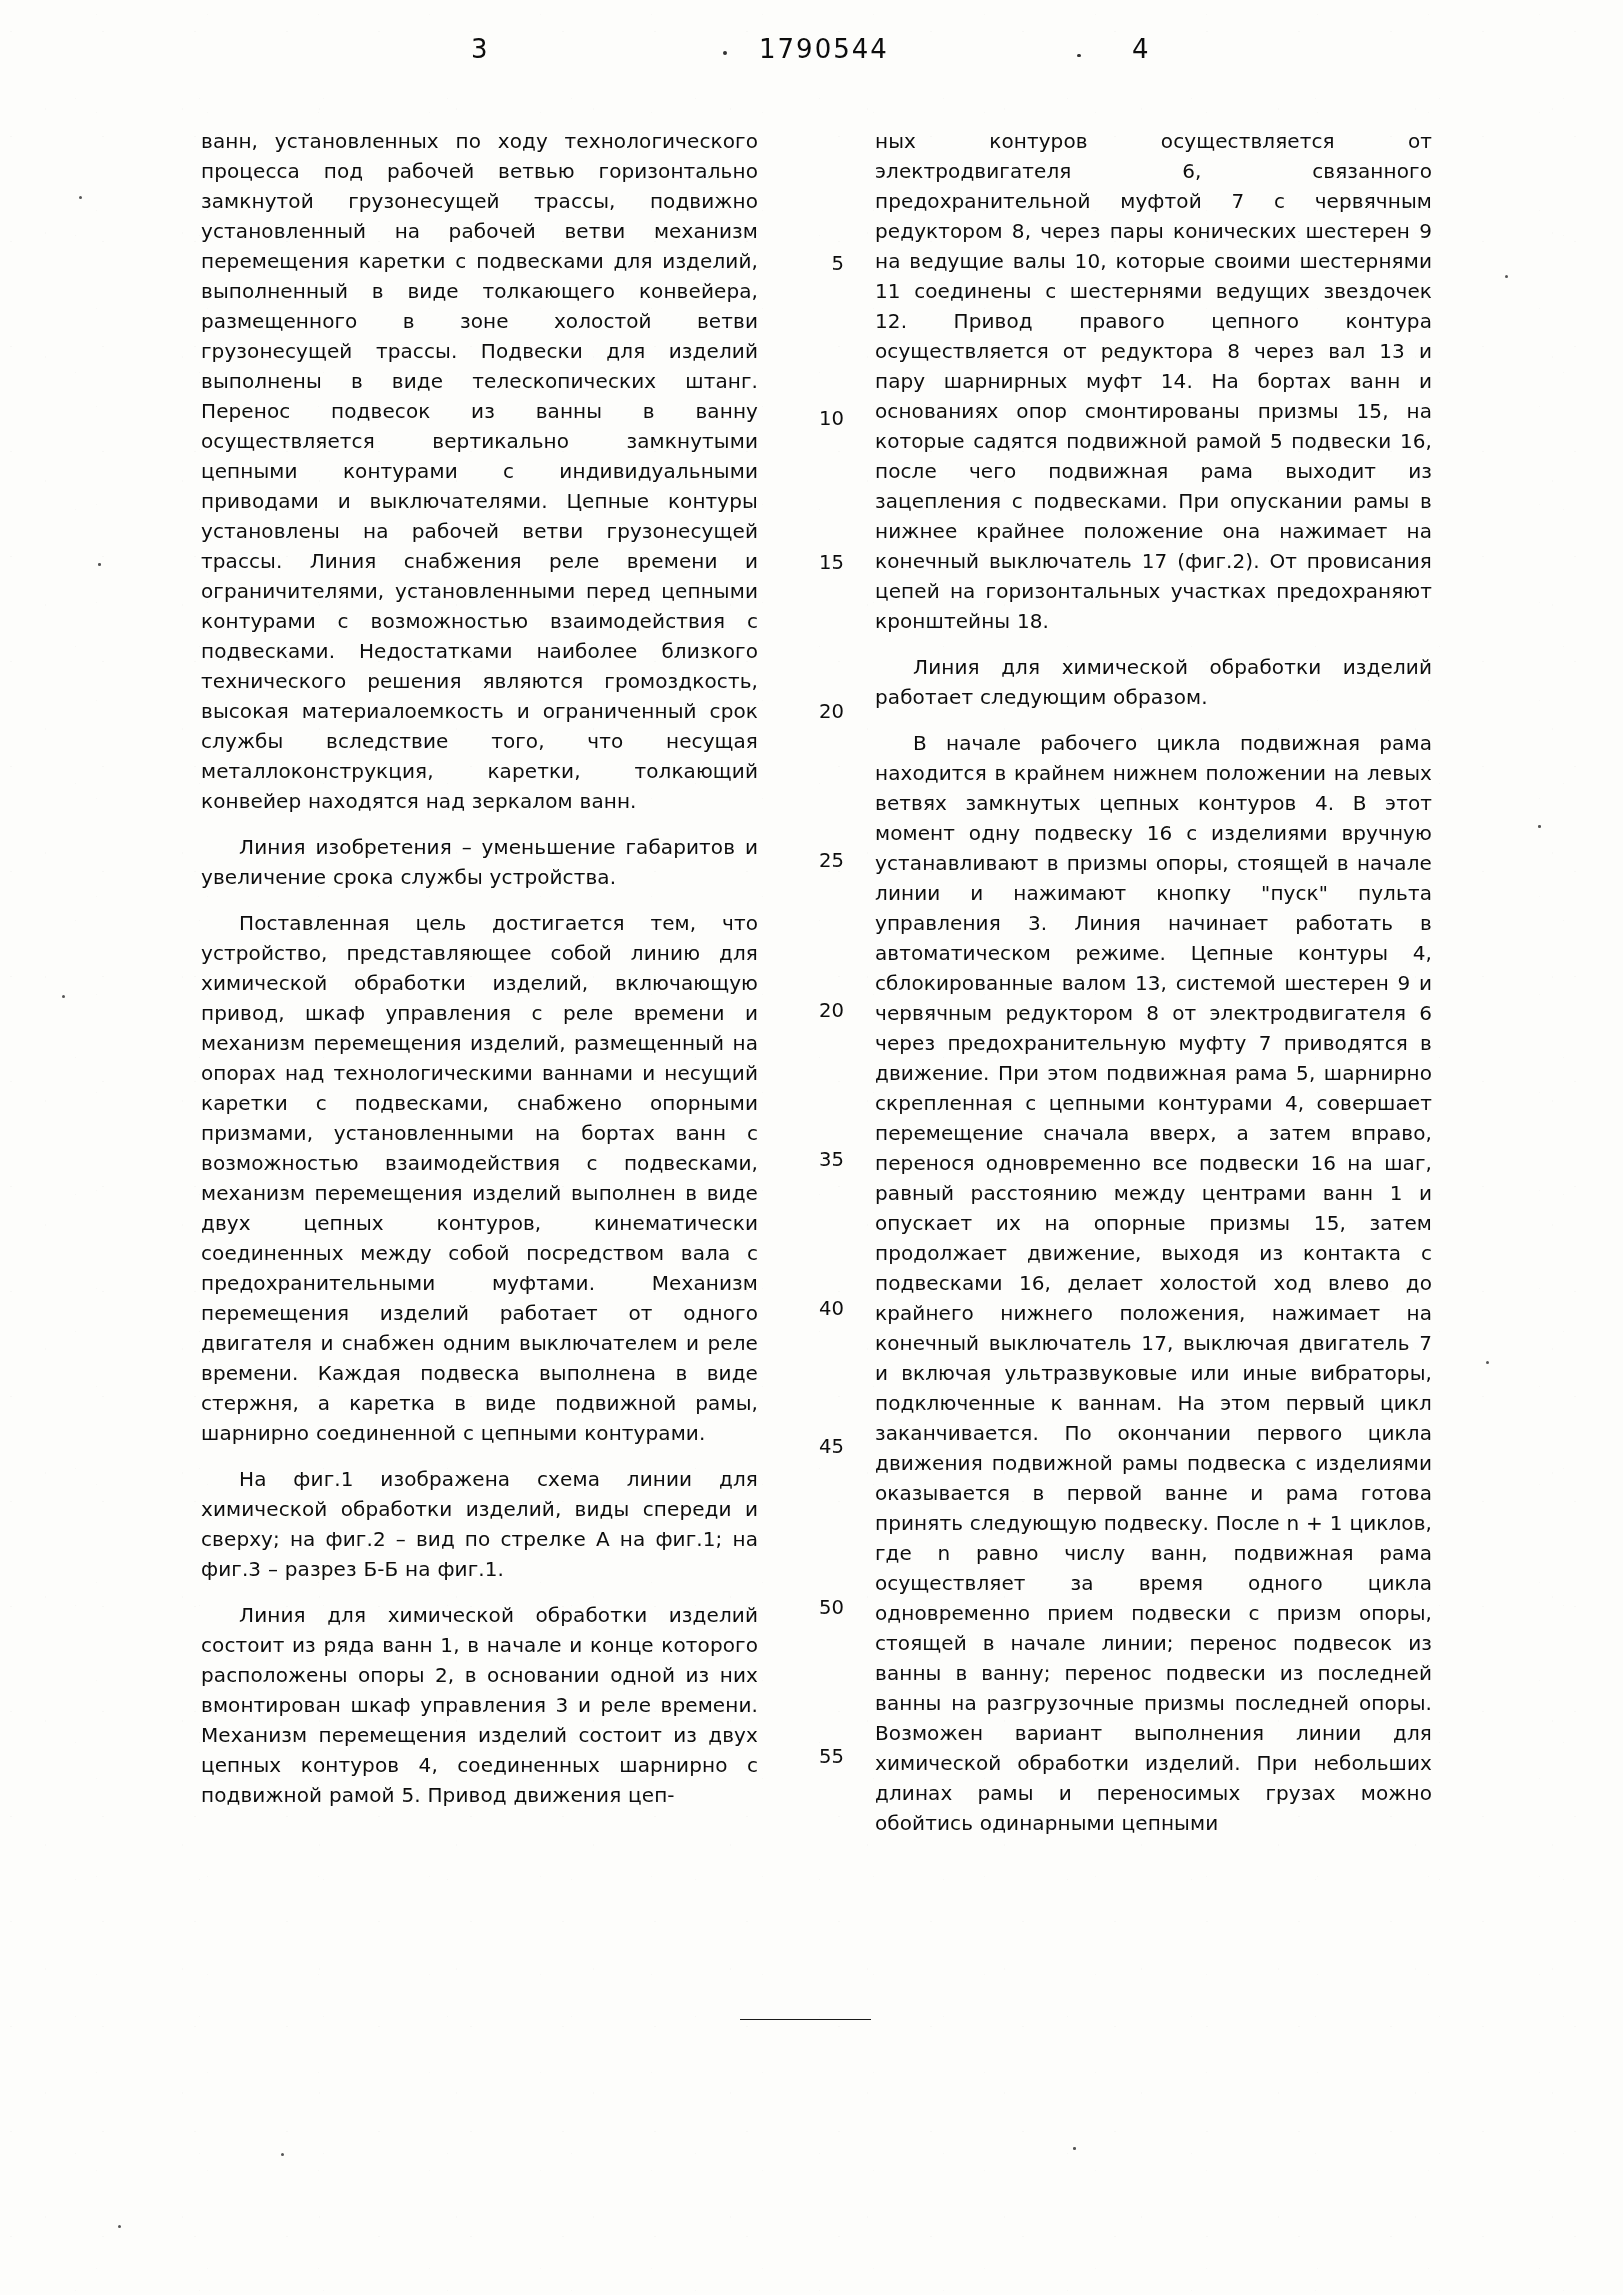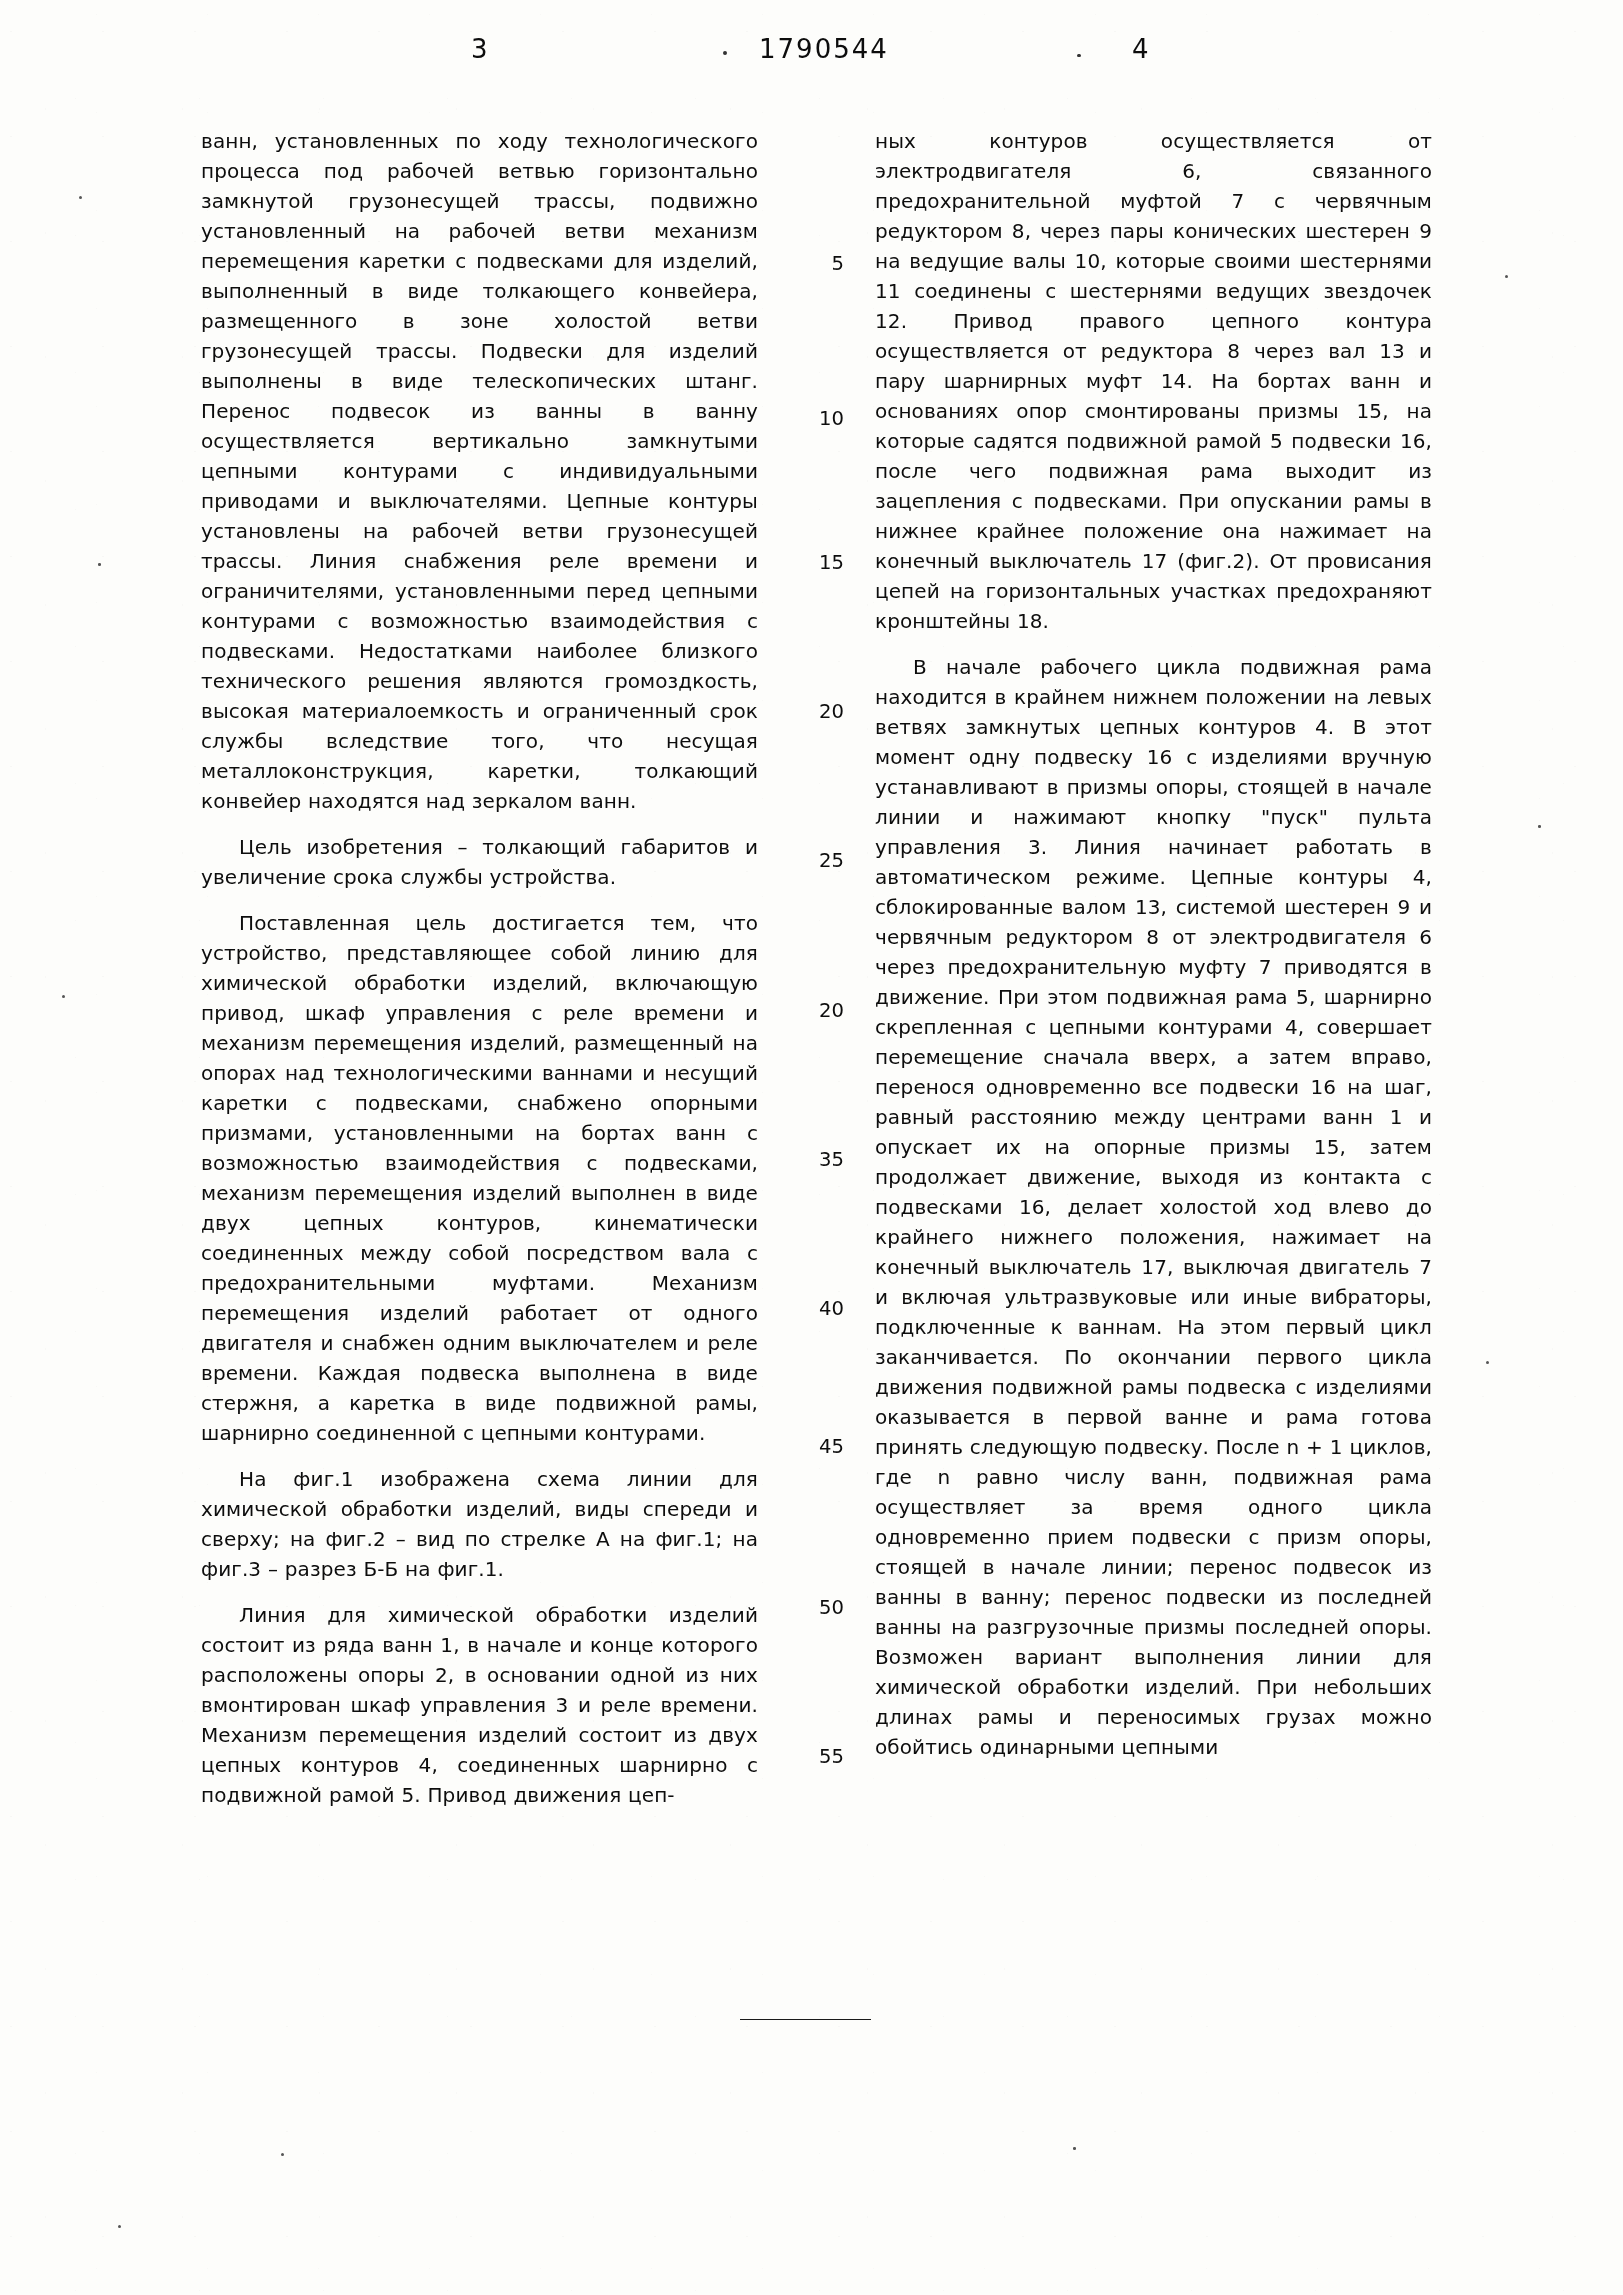--- a/index.html
+++ b/index.html
@@ -148,28 +148,29 @@
     <span class="pgnum-left">3</span>
     <span class="dot-left"></span>
     <span class="doc-number">1790544</span>
     <span class="dot-right"></span>
     <span class="pgnum-right">4</span>
   </div>
 
   <div class="columns">
     <div class="col col-left">
       <p>ванн, установленных по ходу технологического процесса под рабочей ветвью горизонтально замкнутой грузонесущей трассы, подвижно установленный на рабочей ветви механизм перемещения каретки с подвесками для изделий, выполненный в виде толкающего конвейера, размещенного в зоне холостой ветви грузонесущей трассы. Подвески для изделий выполнены в виде телескопических штанг. Перенос подвесок из ванны в ванну осуществляется вертикально замкнутыми цепными контурами с индивидуальными приводами и выключателями. Цепные контуры установлены на рабочей ветви грузонесущей трассы. Линия снабжения реле времени и ограничителями, установленными перед цепными контурами с возможностью взаимодействия с подвесками. Недостатками наиболее близкого технического решения являются громоздкость, высокая материалоемкость и ограниченный срок службы вследствие того, что несущая металлоконструкция, каретки, толкающий конвейер находятся над зеркалом ванн.</p>
-      <p class="indent">Цель изобретения – толкающий габаритов и увеличение срока службы устройства.</p>
+      <p class="indent">Линия изобретения – уменьшение габаритов и увеличение срока службы устройства.</p>
       <p class="indent">Поставленная цель достигается тем, что устройство, представляющее собой линию для химической обработки изделий, включающую привод, шкаф управления с реле времени и механизм перемещения изделий, размещенный на опорах над технологическими ваннами и несущий каретки с подвесками, снабжено опорными призмами, установленными на бортах ванн с возможностью взаимодействия с подвесками, механизм перемещения изделий выполнен в виде двух цепных контуров, кинематически соединенных между собой посредством вала с предохранительными муфтами. Механизм перемещения изделий работает от одного двигателя и снабжен одним выключателем и реле времени. Каждая подвеска выполнена в виде стержня, а каретка в виде подвижной рамы, шарнирно соединенной с цепными контурами.</p>
       <p class="indent">На фиг.1 изображена схема линии для химической обработки изделий, виды спереди и сверху; на фиг.2 – вид по стрелке А на фиг.1; на фиг.3 – разрез Б-Б на фиг.1.</p>
       <p class="indent">Линия для химической обработки изделий состоит из ряда ванн 1, в начале и конце которого расположены опоры 2, в основании одной из них вмонтирован шкаф управления 3 и реле времени. Механизм перемещения изделий состоит из двух цепных контуров 4, соединенных шарнирно с подвижной рамой 5. Привод движения цеп-</p>
     </div>
 
     <div class="col col-right">
       <p>ных контуров осуществляется от электродвигателя 6, связанного предохранительной муфтой 7 с червячным редуктором 8, через пары конических шестерен 9 на ведущие валы 10, которые своими шестернями 11 соединены с шестернями ведущих звездочек 12. Привод правого цепного контура осуществляется от редуктора 8 через вал 13 и пару шарнирных муфт 14. На бортах ванн и основаниях опор смонтированы призмы 15, на которые садятся подвижной рамой 5 подвески 16, после чего подвижная рама выходит из зацепления с подвесками. При опускании рамы в нижнее крайнее положение она нажимает на конечный выключатель 17 (фиг.2). От провисания цепей на горизонтальных участках предохраняют кронштейны 18.</p>
+      <p class="indent">Линия для химической обработки изделий работает следующим образом.</p>
       <p class="indent">В начале рабочего цикла подвижная рама находится в крайнем нижнем положении на левых ветвях замкнутых цепных контуров 4. В этот момент одну подвеску 16 с изделиями вручную устанавливают в призмы опоры, стоящей в начале линии и нажимают кнопку "пуск" пульта управления 3. Линия начинает работать в автоматическом режиме. Цепные контуры 4, сблокированные валом 13, системой шестерен 9 и червячным редуктором 8 от электродвигателя 6 через предохранительную муфту 7 приводятся в движение. При этом подвижная рама 5, шарнирно скрепленная с цепными контурами 4, совершает перемещение сначала вверх, а затем вправо, перенося одновременно все подвески 16 на шаг, равный расстоянию между центрами ванн 1 и опускает их на опорные призмы 15, затем продолжает движение, выходя из контакта с подвесками 16, делает холостой ход влево до крайнего нижнего положения, нажимает на конечный выключатель 17, выключая двигатель 7 и включая ультразвуковые или иные вибраторы, подключенные к ваннам. На этом первый цикл заканчивается. По окончании первого цикла движения подвижной рамы подвеска с изделиями оказывается в первой ванне и рама готова принять следующую подвеску. После n + 1 циклов, где n равно числу ванн, подвижная рама осуществляет за время одного цикла одновременно прием подвески с призм опоры, стоящей в начале линии; перенос подвесок из ванны в ванну; перенос подвески из последней ванны на разгрузочные призмы последней опоры. Возможен вариант выполнения линии для химической обработки изделий. При небольших длинах рамы и переносимых грузах можно обойтись одинарными цепными</p>
     </div>
   </div>
 
   <div class="linenums">
     <div style="top:139px">5</div>
     <div style="top:294px">10</div>
     <div style="top:438px">15</div>
     <div style="top:587px">20</div>
     <div style="top:736px">25</div>

